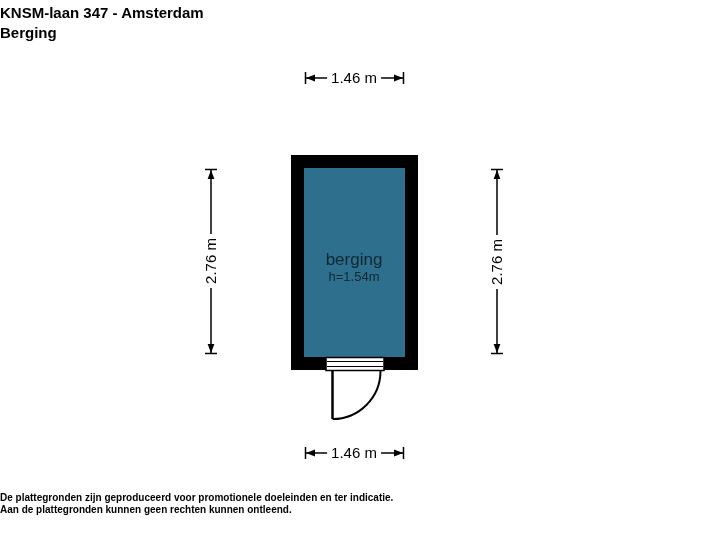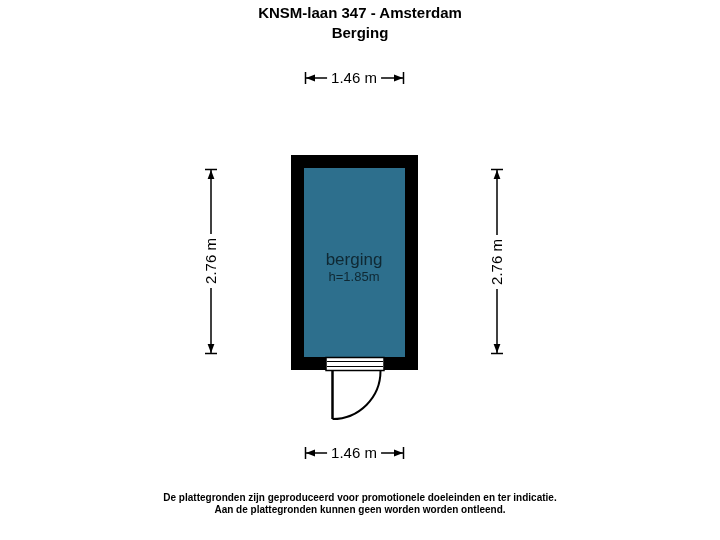--- a/index.html
+++ b/index.html
@@ -1,38 +1,38 @@
 <!DOCTYPE html>
 <html><head>
 <meta charset="utf-8">
 <style>
   html,body { margin:0; padding:0; }
   body { width:720px; height:540px; background:#ffffff; font-family:"Liberation Sans","DejaVu Sans",sans-serif; }
   .stage { position:relative; width:720px; height:540px; background:#ffffff; overflow:hidden; }
 
-  .title { position:absolute; top:3px; left:0; width:720px; text-align:center;
+  .title { position:absolute; top:3px; left:0; width:720px; text-align:left;
            font-size:15px; font-weight:bold; color:#000; line-height:20px; }
 
   svg.plan { position:absolute; left:0; top:0; }
 
   .room-label { position:absolute; left:354px; top:267px; transform:translate(-50%,-50%);
                 text-align:center; color:#0f2833; pointer-events:none; }
   .room-name   { font-size:17px; line-height:20px; }
   .room-height { font-size:13px; line-height:14px; }
 
   .dim-label { position:absolute; background:#ffffff; color:#000; font-size:15px; line-height:18px;
                padding:1px 4px; border-radius:6px; white-space:nowrap;
                transform:translate(-50%,-50%); }
   .dim-label.rot { transform:translate(-50%,-50%) rotate(-90deg); }
   .dim-top    { left:354px; top:78px; }
   .dim-bottom { left:354px; top:453px; }
   .dim-left   { left:211px; top:261px; }
   .dim-right  { left:497px; top:262px; }
 
-  .footer { position:absolute; top:492px; left:0; width:720px; text-align:center;
+  .footer { position:absolute; top:492px; left:0; width:720px; text-align:left;
             font-size:10px; font-weight:bold; color:#000; line-height:11.5px; }
 </style>
 </head>
 <body>
 
 <div class="stage">
 
   <div class="title">
     <div>KNSM-laan 347 - Amsterdam</div>
     <div>Berging</div>
@@ -80,26 +80,26 @@
       <line x1="497" y1="169.5" x2="497" y2="353.5" stroke-width="1.5"></line>
       <line x1="491" y1="169.5" x2="503" y2="169.5" stroke-width="1.5"></line>
       <line x1="491" y1="353.5" x2="503" y2="353.5" stroke-width="1.5"></line>
       <polygon points="497,170 493.6,179 500.4,179" fill="#000000" stroke="none"></polygon>
       <polygon points="497,353 493.6,344 500.4,344" fill="#000000" stroke="none"></polygon>
     </g>
   </svg>
 
   <div class="room-label">
     <div class="room-name">berging</div>
-    <div class="room-height">h=1.85m</div>
+    <div class="room-height">h=1.54m</div>
   </div>
 
   <div class="dim-label dim-top">1.46 m</div>
   <div class="dim-label dim-bottom">1.46 m</div>
   <div class="dim-label dim-left rot">2.76 m</div>
   <div class="dim-label dim-right rot">2.76 m</div>
 
   <div class="footer">
     <div>De plattegronden zijn geproduceerd voor promotionele doeleinden en ter indicatie.</div>
-    <div>Aan de plattegronden kunnen geen worden worden ontleend.</div>
+    <div>Aan de plattegronden kunnen geen rechten kunnen ontleend.</div>
   </div>
 
 </div>
 
 </body></html>

